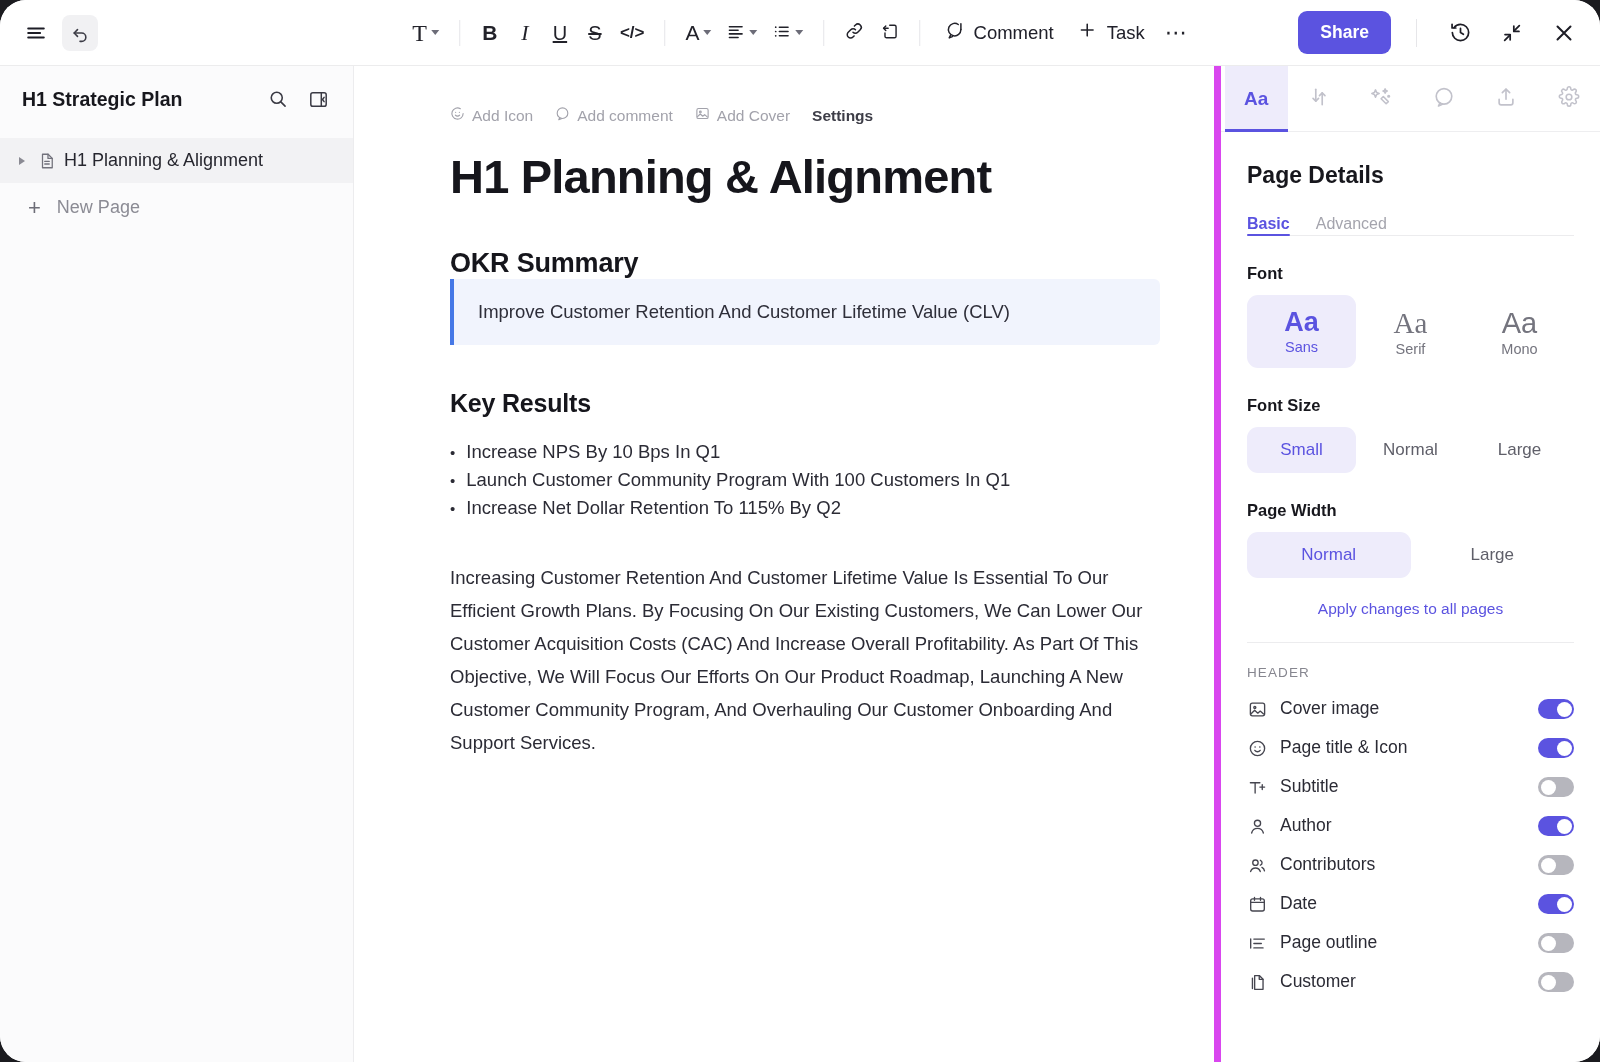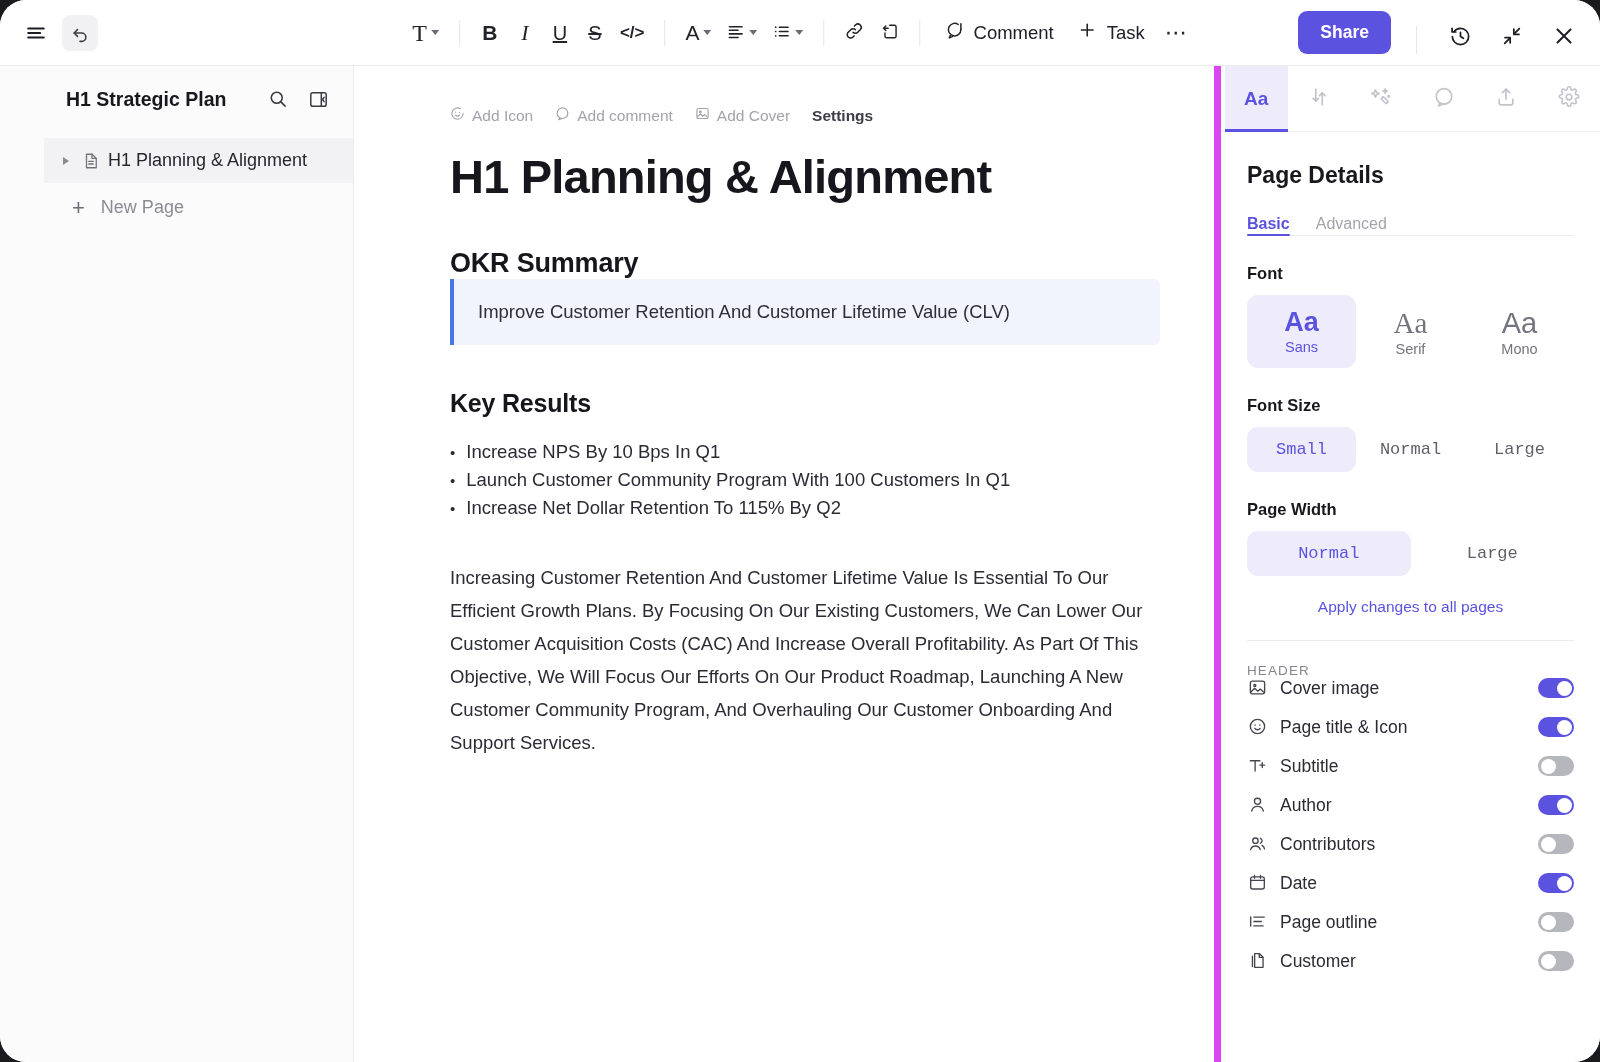--- a/index.html
+++ b/index.html
@@ -53,40 +53,40 @@
     border-right: 4.5px solid transparent;
     border-top: 5px solid #6c6c78;
   }
   .tb-text {
     display: flex; align-items: center; gap: 9px;
     height: 38px; padding: 0 11px; border-radius: 8px;
     font-size: 18.5px; color: #20202a; cursor: pointer;
   }
 
   .tb-right {
-    margin-left: auto; display: flex; align-items: flex-end; gap: 16px;
+    margin-left: auto; display: flex; align-items: center; gap: 16px;
   }
   .share-btn {
     background: #5b53e0; color: #fff;
     font-size: 17.5px; font-weight: 600;
     border: none; border-radius: 9px;
     padding: 11px 22px; cursor: pointer;
     font-family: "Liberation Sans", sans-serif;
   }
   .vsep { width: 1px; height: 28px; background: #e6e6e9; margin: 0 9px; }
 
   
   .body { flex: 1; display: flex; min-height: 0; }
 
   
   .sidebar {
     width: 354px; flex: 0 0 354px;
     background: #fbfbfc;
     border-right: 1px solid #ececee;
-    display: flex; flex-direction: column; padding-left: 44px;
+    display: flex; flex-direction: column;
   }
   .sb-head {
     height: 66px; display: flex; align-items: center;
     padding: 0 20px 0 22px; gap: 10px;
   }
   .sb-title {
     font-size: 19.5px; font-weight: 700; color: #17171d;
     flex: 1; white-space: nowrap;
   }
   .sb-ic {
@@ -221,36 +221,36 @@
   .font-opt.active { background: #eeecfb; }
   .font-opt .big { font-size: 27px; font-weight: 700; color: #74747e; line-height: 1.05; }
   .font-opt .lbl { font-size: 14.5px; color: #74747e; }
   .font-opt.active .big, .font-opt.active .lbl { color: #5b53e0; }
   .font-opt.serif .big { font-family: "Liberation Serif", serif; font-weight: 400; font-size: 29px; }
   .font-opt.mono .big { font-family: "Liberation Sans", sans-serif; font-weight: 400; font-size: 29px; }
 
   .seg { display: flex; margin-top: 12px; }
   .seg-opt {
     flex: 1; text-align: center; padding: 13px 8px;
-    border-radius: 11px; font-size: 17px; color: #5f5f69; cursor: pointer; font-family: Liberation Mono, monospace;
+    border-radius: 11px; font-size: 17px; color: #5f5f69; cursor: pointer;
   }
   .seg-opt.active { background: #eeecfb; color: #5b53e0; }
   .seg.two .seg-opt { flex: 1; }
 
   .apply {
     text-align: center; margin-top: 22px;
     font-size: 15.5px; color: #5b53e0; cursor: pointer;
   }
   .hr { height: 1px; background: #ececee; margin-top: 24px; }
   .hdr-label {
     font-size: 13.5px; letter-spacing: 1.1px; font-weight: 400;
     color: #86868f; margin-top: 22px;
   }
   .toggle-row {
-    display: flex; align-items: flex-start; gap: 13px;
+    display: flex; align-items: flex-end; gap: 13px;
     height: 39px; cursor: pointer;
   }
   .toggle-row .ti { width: 20px; display:flex; align-items:center; justify-content:center; color: #45454f; }
   .toggle-row .tl { flex: 1; font-size: 17.5px; color: #2b2b35; }
   .sw {
     width: 36px; height: 20px; border-radius: 11px;
     background: #b6b6bd; position: relative; flex: 0 0 36px;
   }
   .sw.on { background: #5b53e0; }
   .sw::after {

